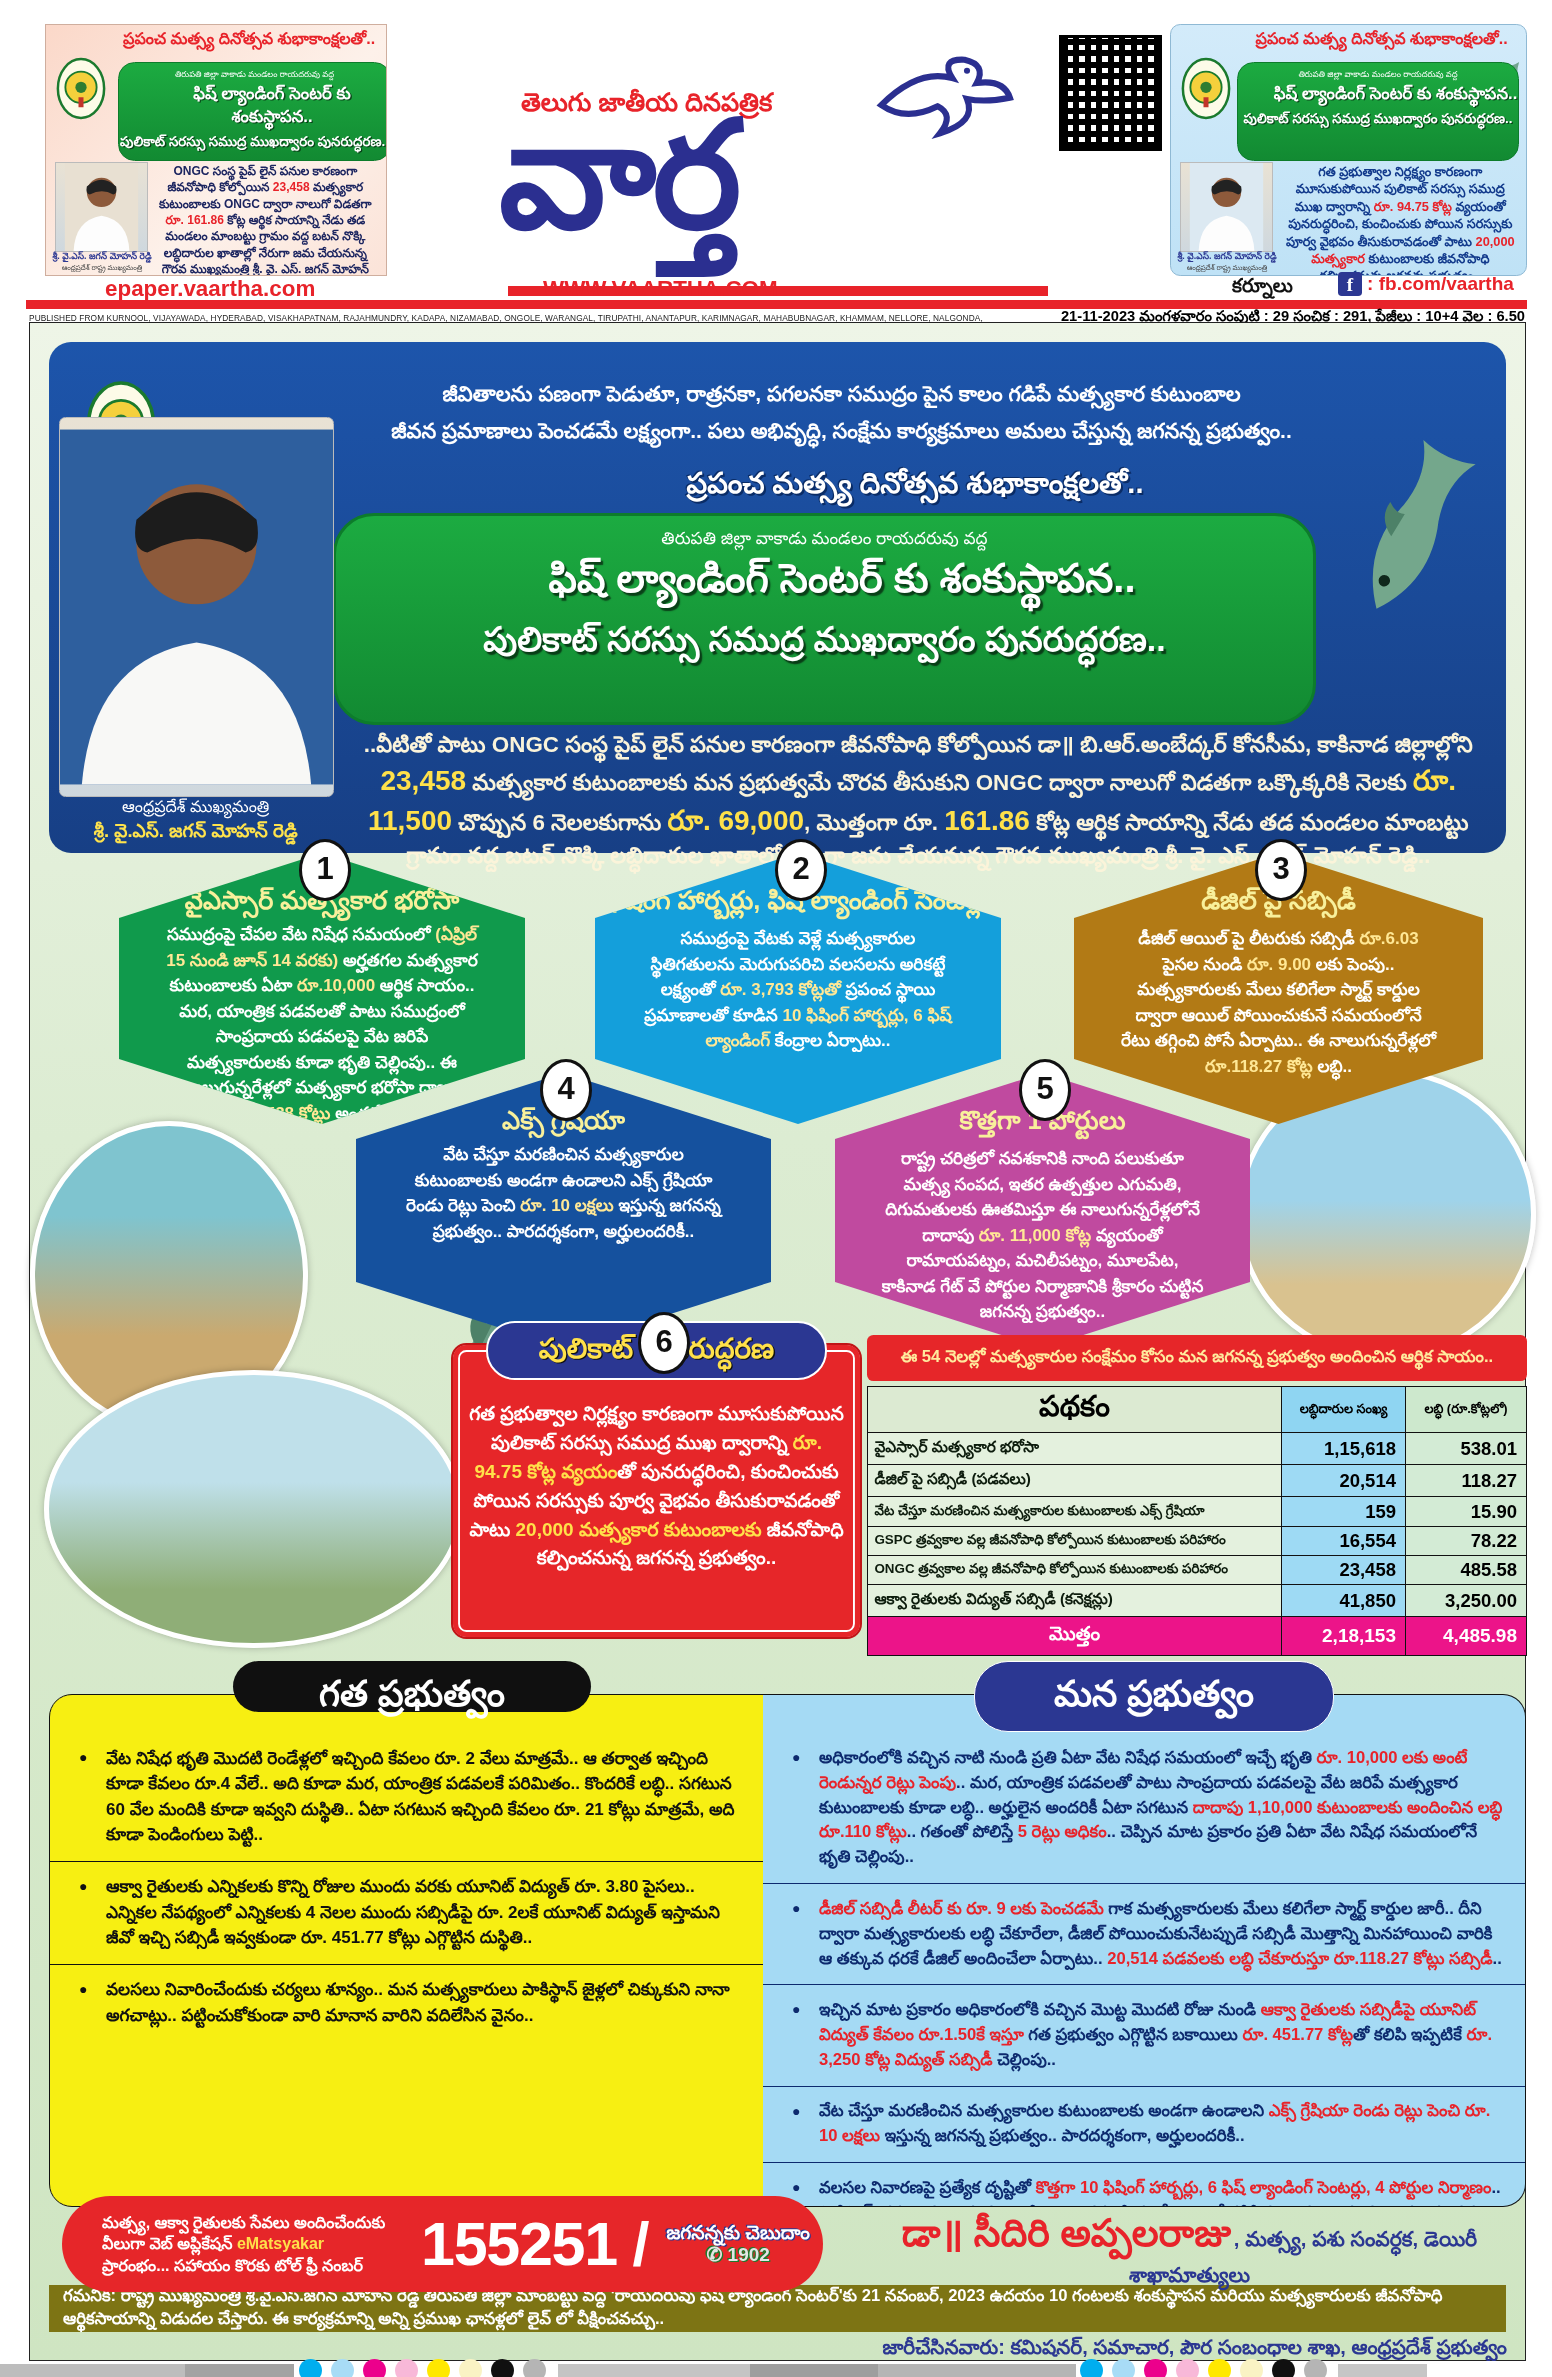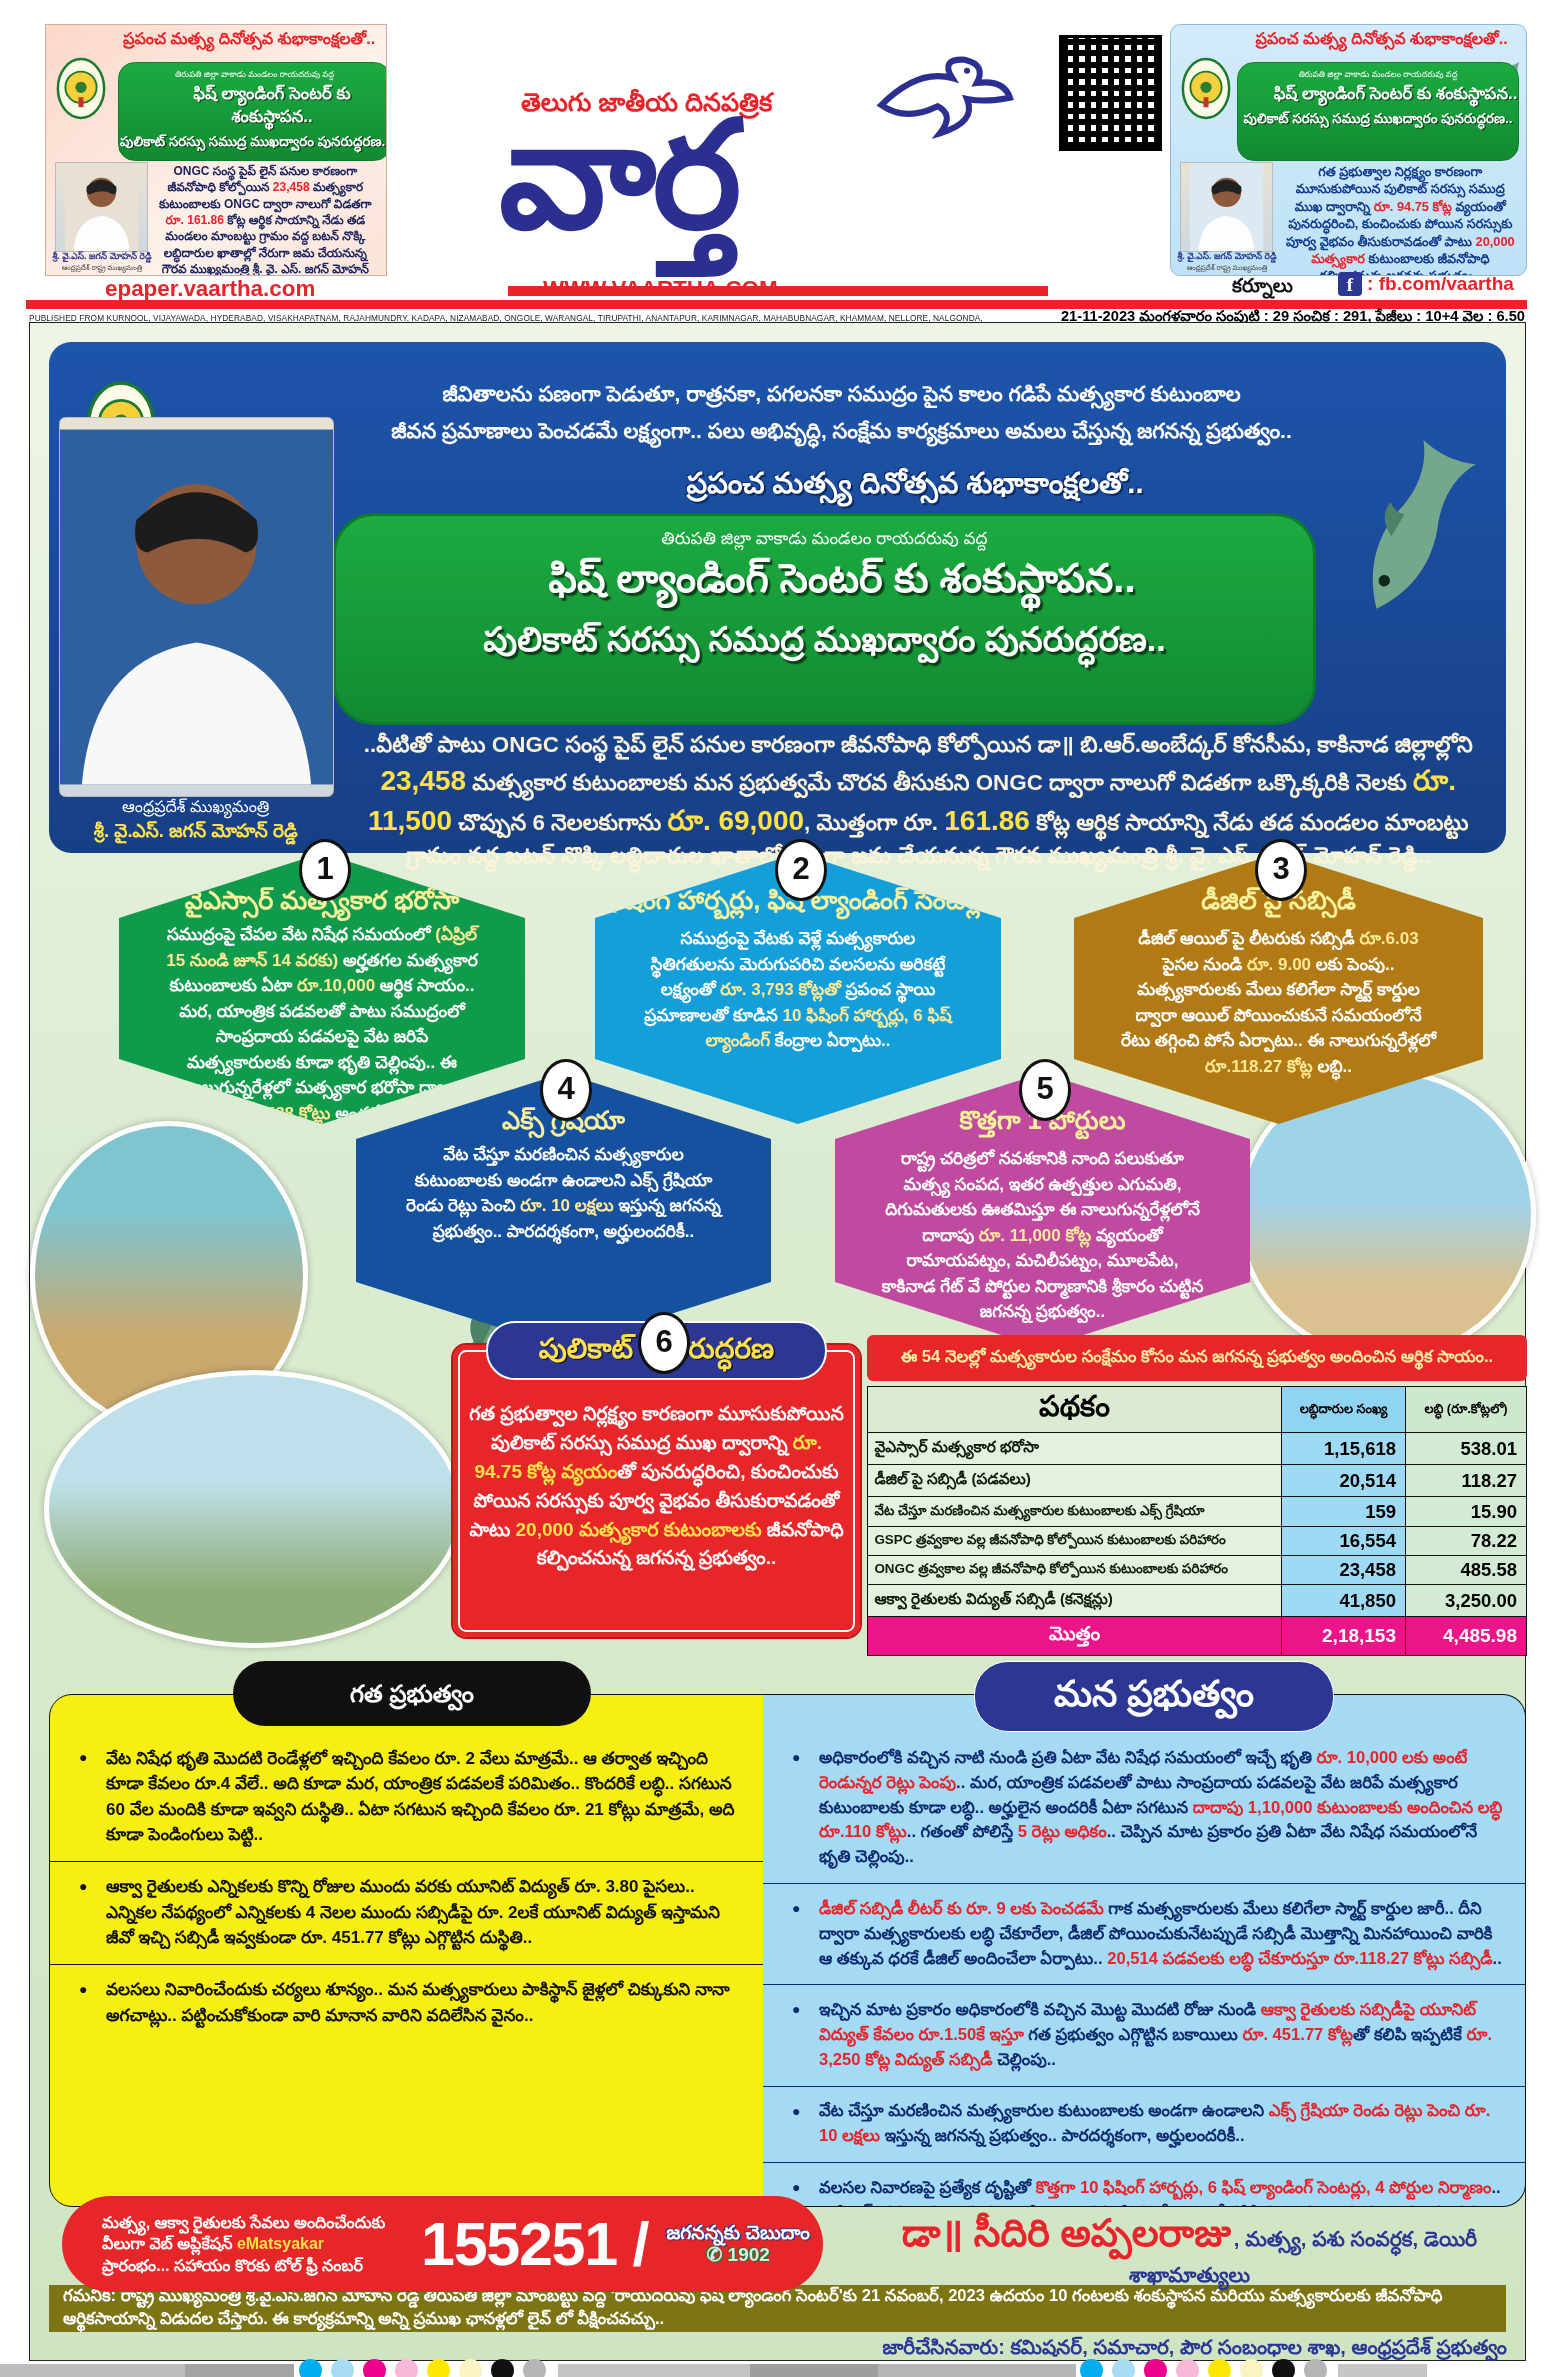--- a/index.html
+++ b/index.html
@@ -124,22 +124,22 @@
   td.c-count{background:#9edaf4;font-size:18.5px;font-weight:bold;text-align:right;padding-right:9px;}
   td.c-amt{background:#d3ebd5;font-size:18.5px;font-weight:bold;text-align:right;padding-right:9px;}
   tr.total td{background:#ec1489;color:#fff;height:36px;}
   tr.total .t-label{text-align:center;font-size:19px;font-weight:bold;}
   tr.total .t-num{font-size:19px;font-weight:bold;text-align:right;padding-right:9px;}
   
   .panelL{position:absolute;left:19px;top:1371px;width:714px;height:511px;background:#f7ef12;
      border:1.9px solid #111;border-radius:23px 0 0 23px;overflow:hidden;}
   .panelR{position:absolute;left:733px;top:1371px;width:762px;height:511px;background:#a5daf4;
      border:1.9px solid #111;border-left:none;border-radius:0 23px 23px 0;overflow:hidden;}
-  .pillL{position:absolute;left:203px;top:1338px;width:358px;height:65px;background:#101010;
-     border-radius:34px;color:#fff;font-size:24px;font-weight:bold;text-align:center;
+  .pillL{position:absolute;left:203px;top:1338px;width:358px;height:51px;background:#101010;
+     border-radius:34px;color:#fff;font-size:36px;font-weight:bold;text-align:center;
      line-height:66px;z-index:5;}
   .pillR{position:absolute;left:944px;top:1338px;width:358px;height:69px;background:#2b3792;
      border:1.9px solid #fff;border-radius:34px;color:#fff;font-size:36px;font-weight:bold;
      text-align:center;line-height:64px;z-index:5;}
   .cmpitem{padding:12.8px 18px 12.8px 56px;position:relative;font-weight:bold;line-height:1.5;}
   .cmpitem::before{content:"●";position:absolute;left:29px;top:14px;font-size:14px;}
   .panelL .cmpitem{color:#111;font-size:17px;border-top:1.9px solid #111;}
   .panelR .cmpitem{color:#0d2a6e;font-size:16.6px;border-top:1.9px solid #0d2a6e;}
   .panelL .cmpitem:first-child{border-top:none;margin-top:38px;}
   .panelR .cmpitem:first-child{border-top:none;margin-top:38px;}

